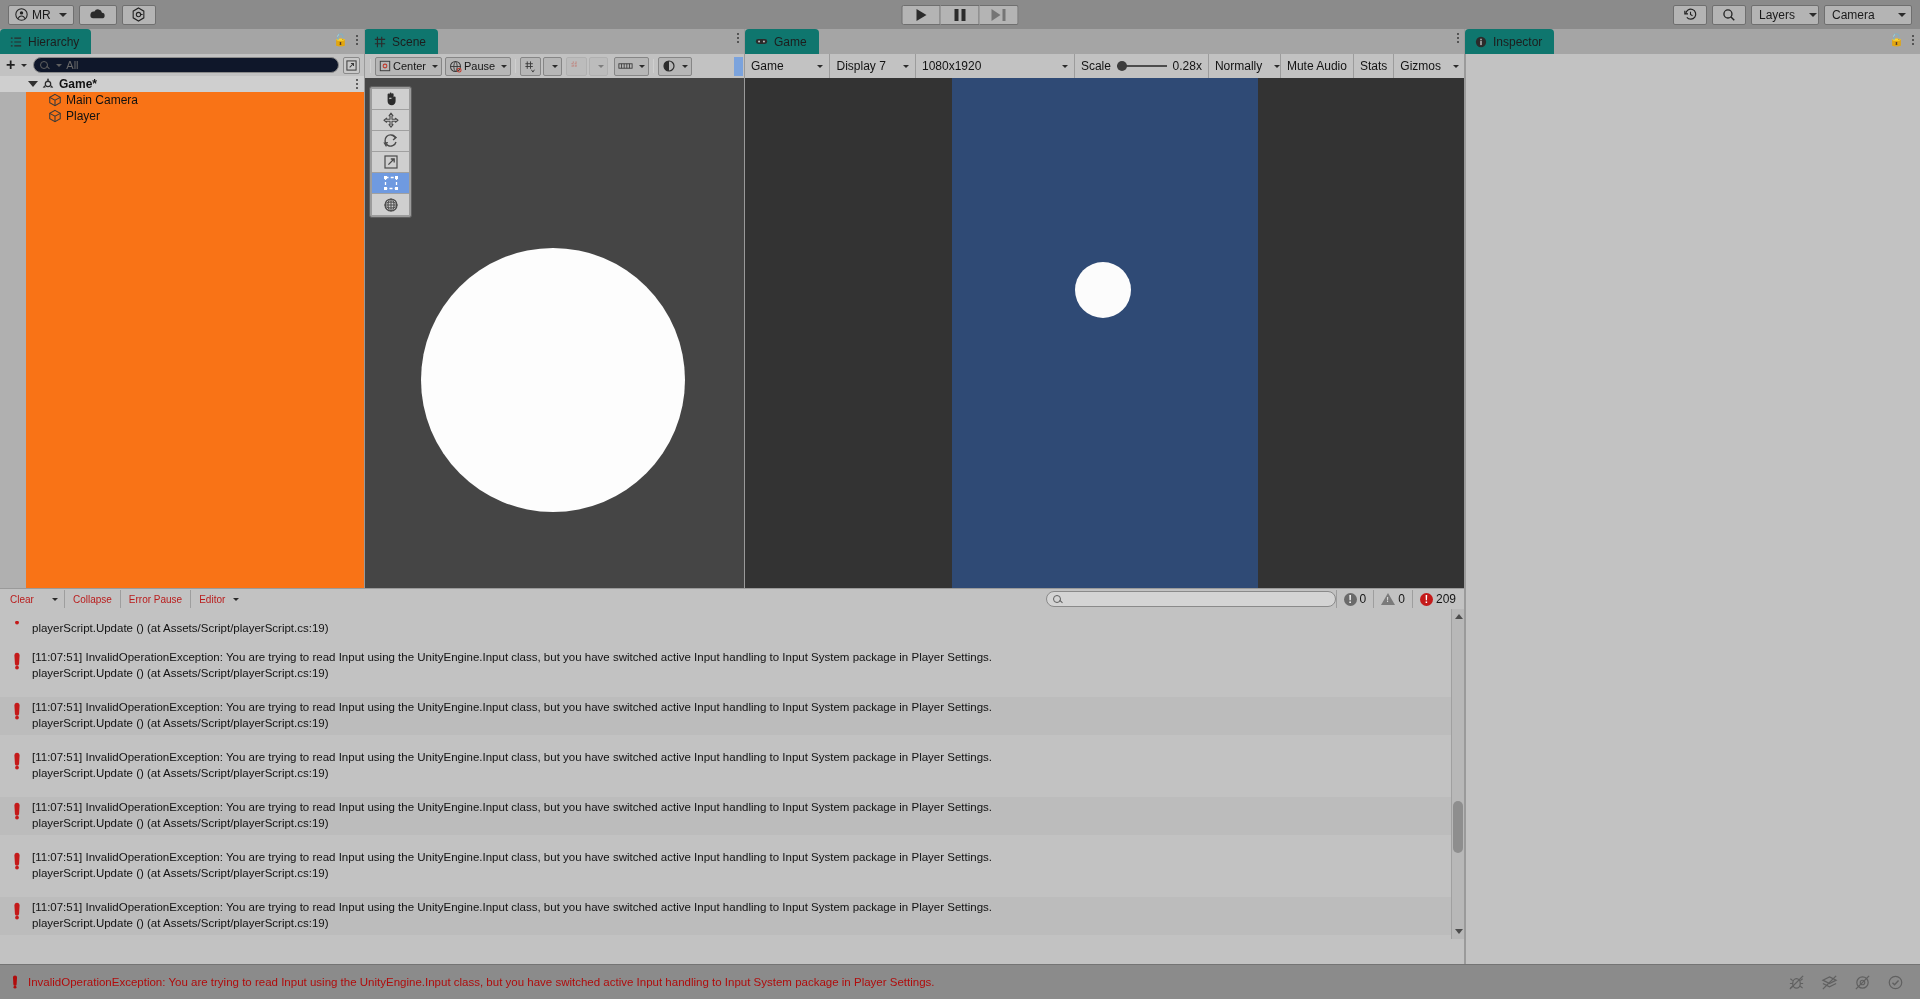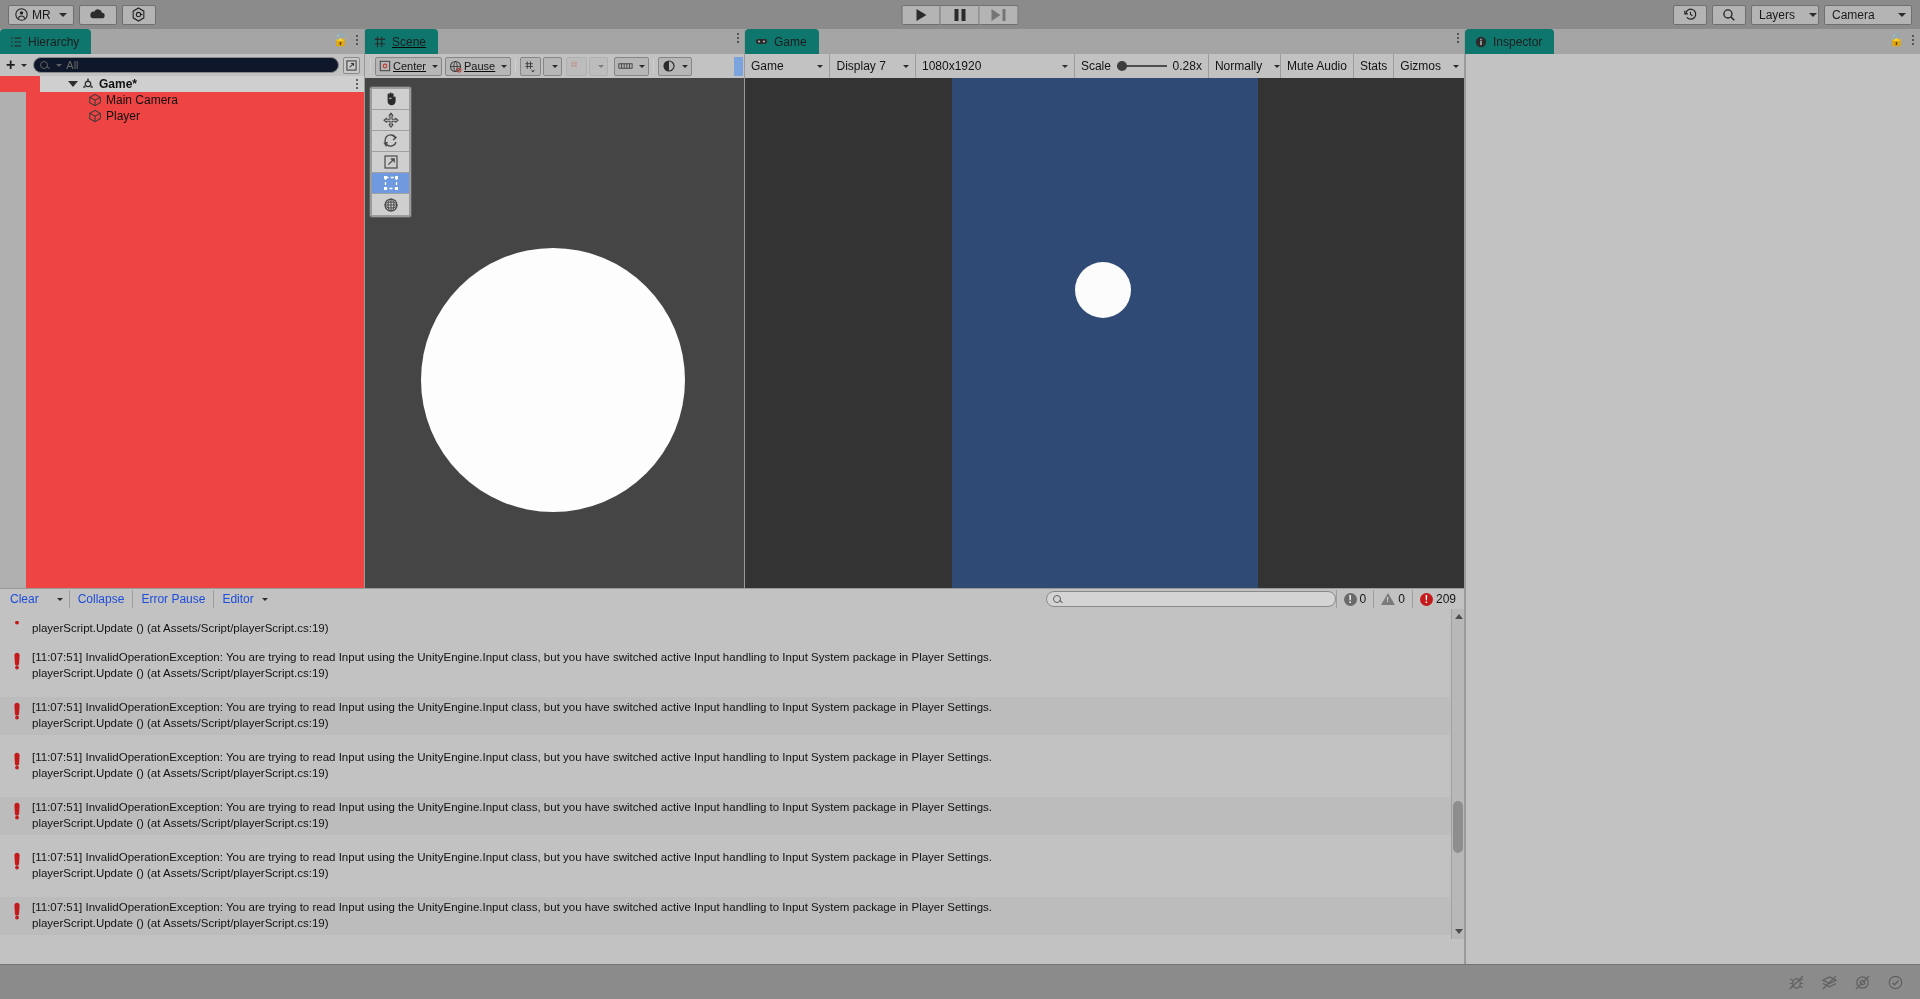--- a/index.html
+++ b/index.html
@@ -69,30 +69,30 @@
   .h-toolbar { height: 22px; background: #c2c2c2; display: flex; align-items: center; padding: 0 4px; gap: 4px; }
   .plus-btn { display: flex; align-items: center; gap: 2px; cursor: default; padding: 0 2px; }
   .plus-glyph { font-size: 16px; line-height: 12px; color: #1e1e1e; font-weight: bold; }
   .h-search {
     flex: 1; height: 16px; background: #0f172a; border: 1px solid #8a8a8a; border-radius: 8px;
     display: flex; align-items: center; padding: 0 6px; gap: 4px; font-size: 11px; color: #6a6a6a;
   }
   .mini-search { width: 8px; height: 8px; border: 1.2px solid #5f5f5f; border-radius: 50%; position: relative; flex: none; }
   .mini-search::after { content: ""; position: absolute; width: 4px; height: 1.2px; background: #5f5f5f; transform: rotate(45deg); right: -3px; bottom: 0px; }
   .h-srchbtn { width: 17px; height: 17px; border: 1px solid #8a8a8a; background: #c9c9c9; display: flex; align-items: center; justify-content: center; border-radius: 2px; cursor: default; }
-  .h-body { background: #ef4444; height: calc(100% - 47px); position: relative; padding-left: 40px; }
+  .h-body { background: #f97316; height: calc(100% - 47px); position: relative; }
   .h-row { height: 16px; display: flex; align-items: center; font-size: 12px; color: #111; cursor: default; padding-right: 6px; position: relative; }
   .h-row.root { background: #cfcfcf; font-weight: bold; }
   .h-indent { width: 28px; flex: none; }
   .h-arrow { width: 0; height: 0; border-left: 5px solid transparent; border-right: 5px solid transparent; border-top: 6px solid #2f2f2f; margin-right: 3px; flex: none; cursor: default; }
   .h-ico { width: 14px; height: 14px; margin-right: 4px; flex: none; }
   .h-gutter { position: absolute; left: 0; top: 16px; width: 26px; bottom: 0; background: #b0b0b0; }
 
   
-  #scene { left: 364px; top: 29px; width: 381px; height: 560px; text-decoration: underline; }
+  #scene { left: 364px; top: 29px; width: 381px; height: 560px; }
   .sc-toolbar { height: 24px; background: #c2c2c2; display: flex; align-items: center; gap: 0; padding: 0 2px; }
   .sc-seg { height: 19px; background: #b6b6b6; border: 1px solid #868686; border-radius: 2px; display: flex; align-items: center; padding: 0 3px; gap: 2px; font-size: 11px; cursor: default; color: #151515; }
   .sc-sep { width: 1px; height: 14px; background: #8d8d8d; margin: 0 4px; border-left: 1px solid #cfcfcf; }
   .sc-blue { width: 9px; height: 19px; background: #7ba3dd; margin-left: auto; }
   .sc-view { position: relative; background: #454545; height: calc(100% - 49px); overflow: hidden; }
   .sc-circle { position: absolute; border-radius: 50%; background: #fdfdfd; }
   .tools {
     position: absolute; left: 5px; top: 8px; width: 43px;
     background: #9c9c9c; border: 1px solid #5f5f5f; border-radius: 3px; padding: 2px;
     display: flex; flex-direction: column; gap: 0;
@@ -116,21 +116,21 @@
   .gm-canvas { width: 306px; height: 100%; background: #2f4a75; position: relative; }
   .gm-ball { position: absolute; border-radius: 50%; background: #fcfcfc; }
 
   
   #inspector { left: 1465px; top: 29px; width: 455px; height: 935px; }
   .insp-body { background: #c2c2c2; height: calc(100% - 25px); border-left: 1px solid #9a9a9a; }
 
   
   #console { left: 0; top: 589px; width: 1465px; height: 375px; }
   .cn-toolbar { height: 20px; background: #c2c2c2; display: flex; align-items: center; gap: 0; padding: 0 2px; }
-  .cn-btn { height: 18px; display: flex; align-items: center; padding: 0 8px; font-size: 12px; color: #1d4ed8; cursor: default; border-right: 1px solid #9e9e9e; gap: 4px; }
+  .cn-btn { height: 18px; display: flex; align-items: center; padding: 0 8px; font-size: 10px; color: #b91c1c; cursor: default; border-right: 1px solid #9e9e9e; gap: 4px; }
   .cn-btn.noborder { border-right: none; }
   .cn-search { flex: none; width: 290px; height: 16px; background: #d4d4d4; border: 1px solid #8a8a8a; border-radius: 8px; display: flex; align-items: center; padding: 0 6px; gap: 4px; margin-left: auto; }
   .cn-counts { display: flex; align-items: center; height: 18px; }
   .cn-count { display: flex; align-items: center; gap: 3px; padding: 0 7px; font-size: 12px; color: #151515; border-left: 1px solid #9e9e9e; height: 18px; }
   .badge { width: 13px; height: 13px; border-radius: 50%; display: flex; align-items: center; justify-content: center; font-size: 10px; font-weight: bold; color: #fff; }
   .badge.info { background: #6a6a6a; }
   .badge.err { background: #c41a1a; }
   .tri-warn { width: 0; height: 0; border-left: 7px solid transparent; border-right: 7px solid transparent; border-bottom: 12px solid #7a7a7a; position: relative; }
   .tri-warn::after { content: "!"; position: absolute; left: -2px; top: 2px; font-size: 8px; color: #d8d8d8; font-weight: bold; }
   .cn-list { background: #c2c2c2; height: calc(100% - 45px); position: relative; overflow: hidden; }
@@ -614,20 +614,27 @@
 
       <div class="cn-scroll">
         <span class="cn-arrow up"></span>
         <span class="cn-thumb" style="top:192px;height:52px"></span>
         <span class="cn-arrow dn"></span>
       </div>
     </div>
   </div>
 
   <div class="statusbar">
+    <div class="status-msg">
+      <svg width="14" height="14" viewBox="0 0 18 18">
+          <path d="M9 .8c1.6 0 2.6 1.2 2.6 2.8l-.5 8.2c-.1 1.2-.9 2-2.1 2s-2-.8-2.1-2L6.4 3.6C6.4 2 7.4.8 9 .8z" fill="#b00c0c"></path>
+          <circle cx="9" cy="15.6" r="1.9" fill="#b00c0c"></circle>
+        </svg>
+      <span>InvalidOperationException: You are trying to read Input using the UnityEngine.Input class, but you have switched active Input handling to Input System package in Player Settings.</span>
+    </div>
     <div class="status-right">
       <svg width="17" height="17" viewBox="0 0 18 18">
           <ellipse cx="9" cy="10" rx="4" ry="5" fill="none" stroke="#3d3d3d" stroke-width="1.3"></ellipse>
           <path d="M5 7 2.5 5M13 7l2.5-2M5 10H2M13 10h3M5 13l-2.5 2M13 13l2.5 2" stroke="#3d3d3d" stroke-width="1.2"></path>
           <path d="M2 16 16 2" stroke="#3d3d3d" stroke-width="1.4"></path>
         </svg>
       <svg width="17" height="17" viewBox="0 0 18 18">
           <path d="M9 3 16 6.5 9 10 2 6.5z" fill="none" stroke="#3d3d3d" stroke-width="1.3"></path>
           <path d="M2 10 9 13.5 16 10" fill="none" stroke="#3d3d3d" stroke-width="1.3"></path>
           <path d="M2 16 16 2" stroke="#3d3d3d" stroke-width="1.4"></path>

